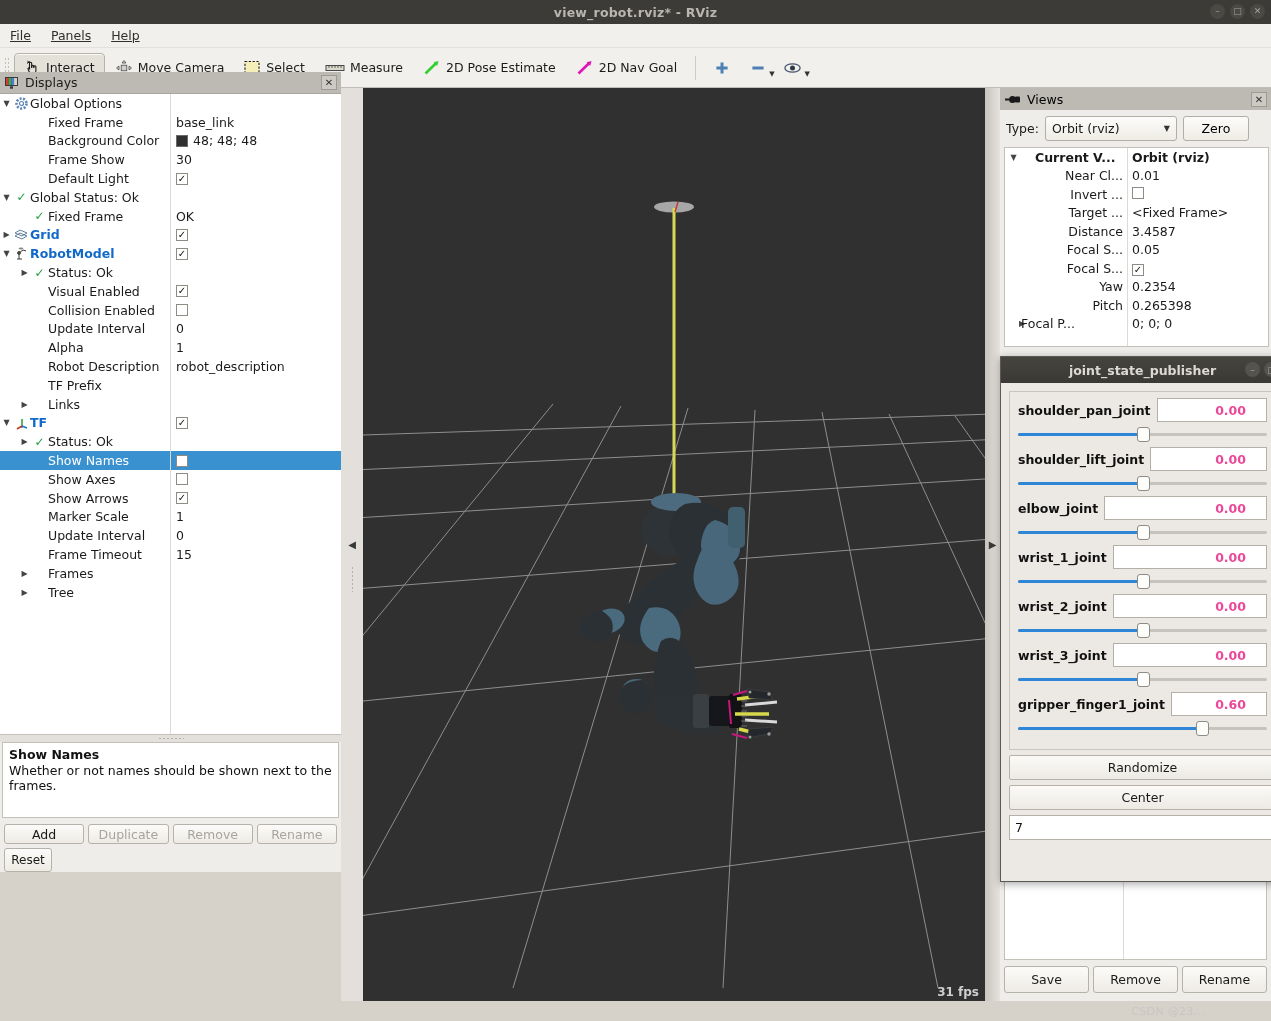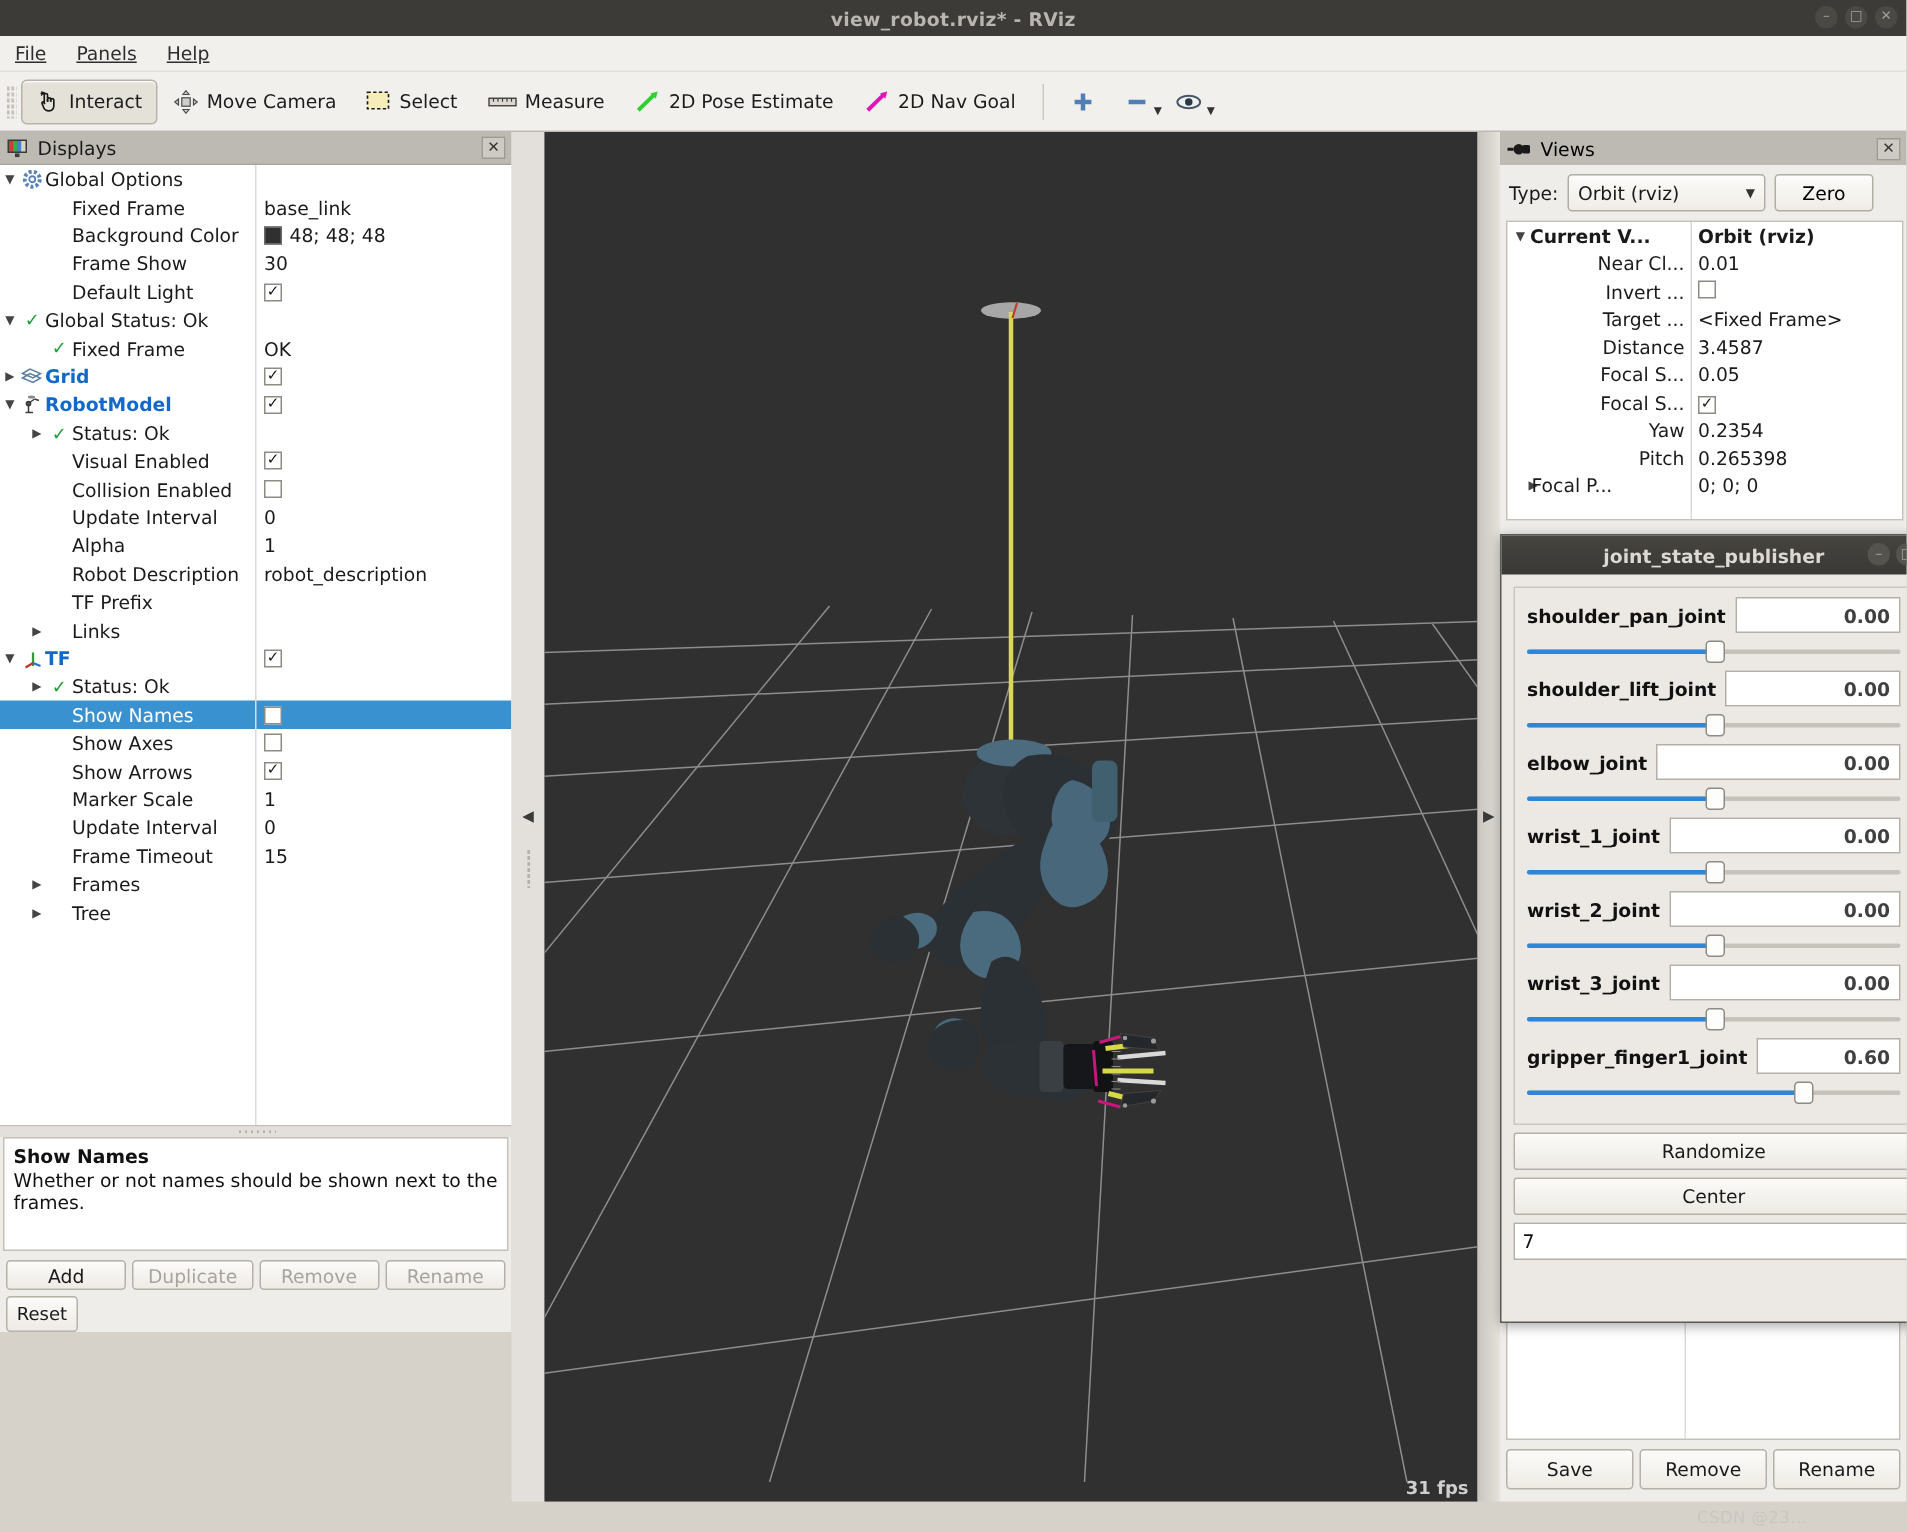--- a/index.html
+++ b/index.html
@@ -56,21 +56,21 @@
     font-size: 12.5px; color: #1c1c1c; border: 1px solid transparent;
     white-space: nowrap;
   }
   .tbtn.active { background: #e4e1d9; border: 1px solid #b7b3aa; box-shadow: inset 0 1px 0 #fbfaf7; }
   .tbtn-sep { width: 1px; height: 24px; background: #cdcac2; margin: 0 8px; }
   .ico { display: inline-flex; align-items: center; justify-content: center; }
   .caret-sm { font-size: 7px; color: #333; position: relative; top: 6px; left: -2px; }
 
   
   .displays {
-    position: absolute; left: 0; top: 88px; width: 341px; height: 800px;
+    position: absolute; left: 0; top: 72px; width: 341px; height: 800px;
     background: #efedea; display: flex; flex-direction: column;
   }
   .panel-head {
     height: 22px; background: #bdbab3; display: flex; align-items: center;
     padding: 0 4px; gap: 6px; border-bottom: 1px solid #a9a69f;
   }
   .panel-head .ptitle { font-size: 12.5px; color: #1a1a1a; font-weight: normal; }
   .panel-close {
     margin-left: auto; width: 16px; height: 15px; background: #cdcac3;
     border: 1px solid #9e9b94; color: #333; font-size: 10px;
@@ -207,21 +207,21 @@
   .jsp-body { padding: 8px; }
   .jsp-group {
     border: 1px solid #c9c6bf; background: #ece9e4; padding: 6px 8px 8px 8px;
   }
   .j-item { margin-bottom: 3px; }
   .j-top { display: flex; align-items: center; gap: 6px; }
   .j-name { font-size: 12.5px; font-weight: bold; color: #111; white-space: nowrap; }
   .j-input {
     flex: 1; height: 24px; background: #fff; border: 1px solid #b4b0a8;
     display: flex; align-items: center; justify-content: flex-end;
-    padding-right: 6px; font-size: 12.5px; font-weight: bold; color: #404040;
+    padding-right: 20px; font-size: 12.5px; font-weight: bold; color: #ec4899;
   }
   .j-slider { position: relative; height: 20px; margin-top: 2px; }
   .j-track { position: absolute; top: 9px; left: 0; right: 0; height: 3px; background: #c6c3bc; border-radius: 2px;}
   .j-fill { position: absolute; top: 9px; left: 0; height: 3px; background: #2f86d6; border-radius: 2px;}
   .j-knob {
     position: absolute; top: 3px; width: 13px; height: 15px; background: #fdfdfc;
     border: 1px solid #8e8b85; border-radius: 3px;
   }
   .jsp-btn {
     width: 100%; height: 25px; margin-top: 5px;
@@ -822,21 +822,21 @@
         <span class="carr">▼</span>
       </div>
       <div class="zero-btn">Zero</div>
     </div>
 
     <div class="views-tree" id="views-tree">
       <div class="col-div"></div>
     <div class="vrow">
           <div class="vname lead b">
             <span class="twist" style="padding-left: 4px;">▼</span>
-            <span style="margin-left: 2px;">Current V...</span>
+            <span style="margin-left: 17px;">Current V...</span>
           </div>
           <div class="vval b"><span>Orbit (rviz)</span></div>
         </div>
         <div class="vrow">
           <div class="vname">
             <span>Near Cl...</span>
           </div>
           <div class="vval"><span>0.01</span></div>
         </div>
         <div class="vrow">

